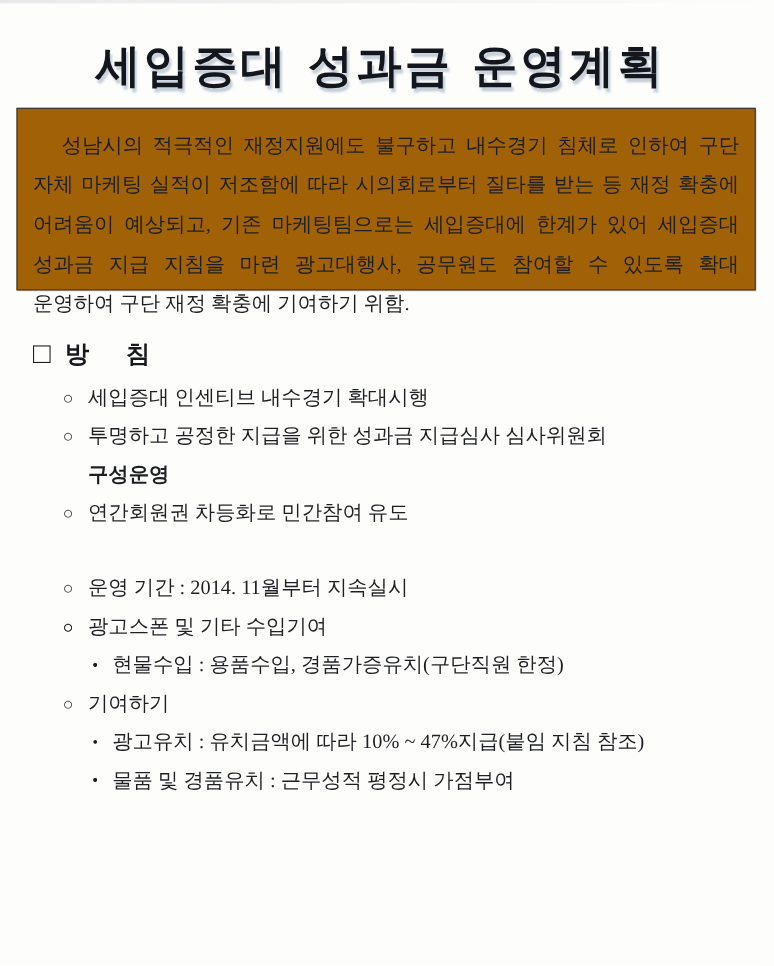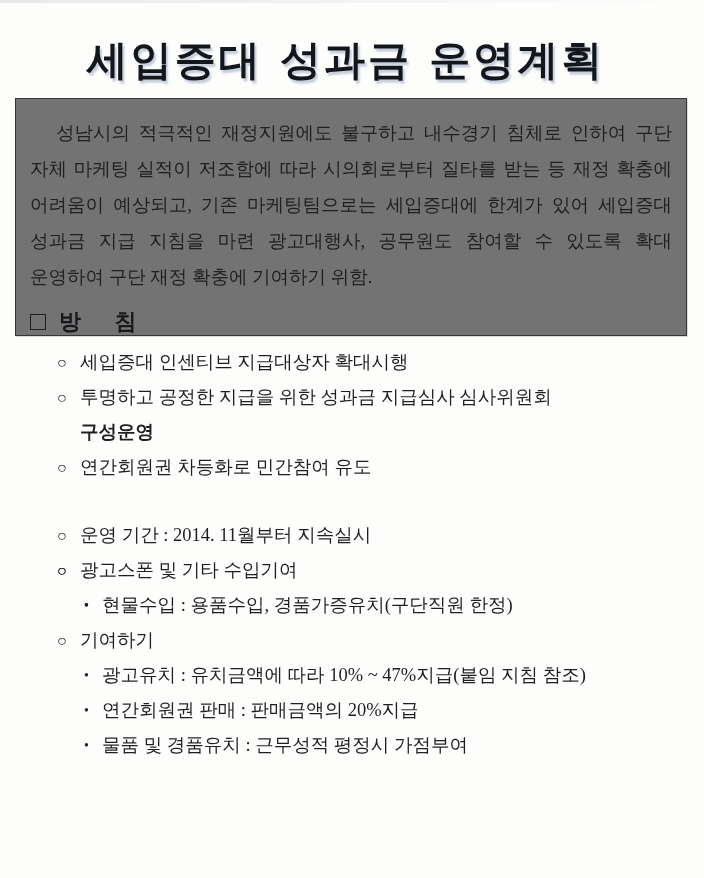--- a/index.html
+++ b/index.html
@@ -39,24 +39,24 @@
     text-shadow: 2px 3px 2px rgba(150, 165, 185, 0.55);
     white-space: nowrap;
   }
 
   
   .purpose-box {
     position: absolute;
     left: 15px;
     top: 98px;
     width: 672px;
-    height: 238px;
+    height: 166px;
     border: 1.6px solid #343638;
     box-sizing: border-box;
-    background: #737373;
+    background: #a16207;
     box-shadow: 1px 1px 0 rgba(120,120,120,0.25);
   }
   .purpose-text {
     margin: 0;
     padding: 16px 14px 0 14px;
     font-size: 18.5px;
     line-height: 36px;
     text-indent: 26px;
     text-align: justify;
     word-break: keep-all;
@@ -168,21 +168,21 @@
   </div>
 
   <div class="section section-policy">
     <div class="section-heading">
       <span class="sq-icon"></span>
       <span class="heading-label">방 침</span>
     </div>
     <ul class="bullet-list">
       <li class="bullet-item">
         <span class="marker">○</span>
-        <span>세입증대 인센티브 지급대상자 확대시행</span>
+        <span>세입증대 인센티브 내수경기 확대시행</span>
       </li>
       <li class="bullet-item">
         <span class="marker">○</span>
         <span>투명하고 공정한 지급을 위한 성과금 지급심사 심사위원회</span>
         <span class="cont">구성운영</span>
       </li>
       <li class="bullet-item">
         <span class="marker">○</span>
         <span>연간회원권 차등화로 민간참여 유도</span>
       </li>
@@ -219,21 +219,20 @@
         <span class="marker">○</span>
         <span>기여하기</span>
       </li>
       <ul class="sub-list">
         <li class="sub-item">
           <span class="marker">•</span>
           <span>광고유치 : 유치금액에 따라 10% ~ 47%지급(붙임 지침 참조)</span>
         </li>
         <li class="sub-item">
           <span class="marker">•</span>
-          <span>연간회원권 판매 : 판매금액의 20%지급</span>
         </li>
         <li class="sub-item">
           <span class="marker">•</span>
           <span>물품 및 경품유치 : 근무성적 평정시 가점부여</span>
         </li>
       </ul>
 
     </ul>
   </div>
 

